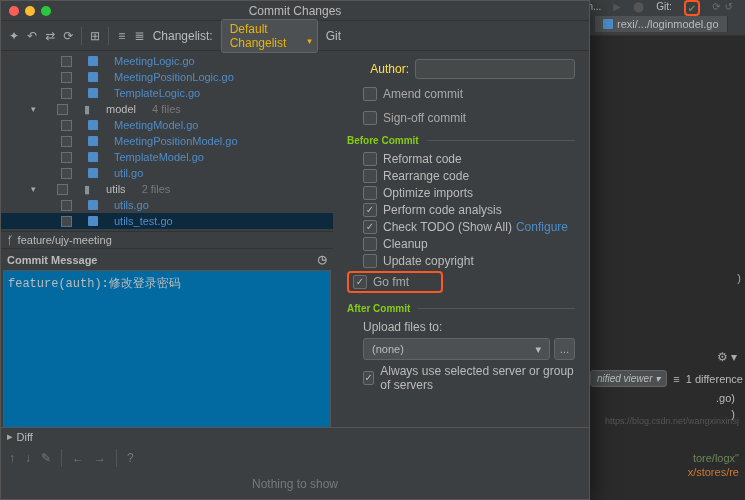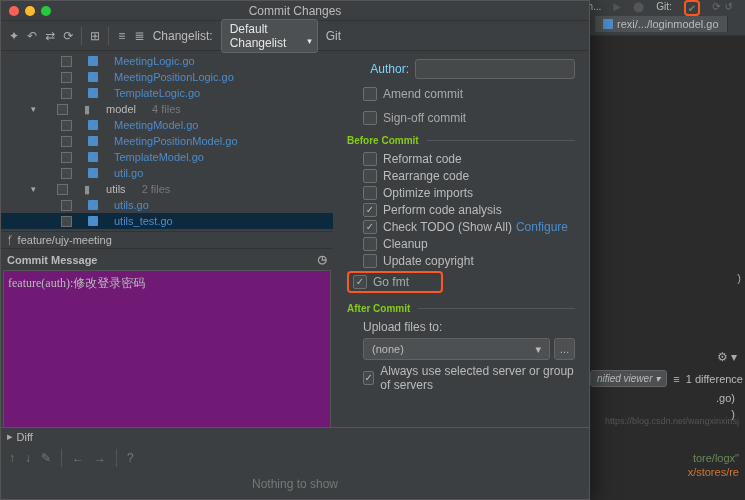--- a/index.html
+++ b/index.html
@@ -21,46 +21,46 @@
 .traffic-lights { display: flex; gap: 6px; padding-left: 8px; }
 .tl { width: 10px; height: 10px; border-radius: 50%; }
 .tl-red { background: #ff5f57; }
 .tl-yellow { background: #febc2e; }
 .tl-green { background: #28c840; }
 .dialog-title { position: absolute; left: 50%; transform: translateX(-50%); font-size: 12px; color: #bbb; }
 
 .dialog-toolbar { height: 30px; background: #3c3f41; display: flex; align-items: center; padding: 0 8px; gap: 8px; border-bottom: 1px solid #323232; }
 .tb-icon { width: 14px; height: 14px; color: #a9a9a9; cursor: pointer; display: inline-flex; align-items: center; justify-content: center; }
 .tb-sep { width: 1px; height: 18px; background: #555; }
-.changelist-combo { background: #4c5052; border: 1px solid #646464; padding: 2px 18px 2px 8px; font-size: 12px; color: #e5e5e5; border-radius: 3px; position: relative; }
+.changelist-combo { background: #4c5052; border: 1px solid #646464; padding: 2px 18px 2px 8px; font-size: 12px; color: #eab308; border-radius: 3px; position: relative; }
 .changelist-combo::after { content: "▾"; position: absolute; right: 5px; font-size: 9px; }
 .git-label { margin-left: auto; color: #bbb; font-size: 12px; padding-right: 240px; }
 
 .dialog-body { display: flex; height: calc(100% - 50px); }
 .left-pane { width: 332px; display: flex; flex-direction: column; background: #3c3f41; }
 .file-tree { flex: 0 0 auto; padding: 2px 0; overflow: hidden; }
 .tree-row { display: flex; align-items: center; height: 16px; padding-left: 8px; gap: 16px; font-size: 11px; }
 .tree-indent-1 { padding-left: 60px; }
 .tree-link { color: #4e8cc9; }
 .tree-expand { color: #a9a9a9; cursor: pointer; width: 10px; font-size: 9px; }
 .tree-check { width: 11px; height: 11px; border: 1px solid #6e6e6e; background: #43494a; }
 .tree-file-icon { width: 10px; height: 10px; background: #4e8cc9; border-radius: 1px; flex-shrink: 0; }
 .tree-folder { color: #bbb; }
 .tree-count { color: #787878; }
 .tree-row.sel { background: #0d293e; }
 
 .branch-bar { display: flex; align-items: center; gap: 4px; padding: 2px 6px; font-size: 11px; color: #bbb; border-top: 1px solid #323232; }
 
 .commit-msg-label { padding: 4px 6px; font-size: 11px; color: #bbb; display: flex; justify-content: space-between; align-items: center; border-top: 1px solid #323232; font-weight: bold; }
 .clock-icon { color: #a9a9a9; }
-.commit-msg-area { flex: 1; background: #701a75; border: 1px solid #555; margin: 0 2px 2px 2px; padding: 4px; color: #bbb; font-size: 12px; font-family: Liberation Serif, serif; resize: none; outline: none; }
+.commit-msg-area { flex: 1; background: #0369a1; border: 1px solid #555; margin: 0 2px 2px 2px; padding: 4px; color: #bbb; font-size: 12px; font-family: Liberation Mono, monospace; resize: none; outline: none; }
 
 .right-pane { flex: 1; padding: 8px 14px; overflow: hidden; }
 .rp-row { display: flex; align-items: center; margin-bottom: 6px; min-height: 18px; }
-.rp-label { width: 62px; text-align: right; color: #7dd3fc; font-size: 12px; margin-right: 6px; }
+.rp-label { width: 62px; text-align: right; color: #fde047; font-size: 12px; margin-right: 6px; }
 .rp-input { flex: 1; max-width: 185px; height: 20px; background: #45494a; border: 1px solid #646464; border-radius: 3px; }
 .rp-check { width: 14px; height: 14px; border: 1px solid #6e6e6e; background: #43494a; margin-right: 6px; border-radius: 2px; display: inline-flex; align-items: center; justify-content: center; }
 .rp-check.checked::after { content: "✓"; color: #bbb; font-size: 10px; line-height: 1; }
 .rp-section { color: #84cc16; font-size: 10px; margin: 8px 0 6px 0; display: flex; align-items: center; gap: 8px; font-weight: bold; }
 .rp-section::after { content: ""; flex: 1; height: 1px; background: #555; }
 .opt-row { display: flex; align-items: center; margin-bottom: 3px; padding-left: 16px; font-size: 12px; color: #bbb; }
 .opt-link { color: #4e8cc9; margin-left: 4px; }
 .gofmt-highlight { border: 2px solid #ff5722; border-radius: 4px; padding: 2px 4px; display: inline-flex; align-items: center; }
 
 .upload-combo { display: flex; align-items: center; gap: 4px; margin-left: 16px; margin-bottom: 4px; }

